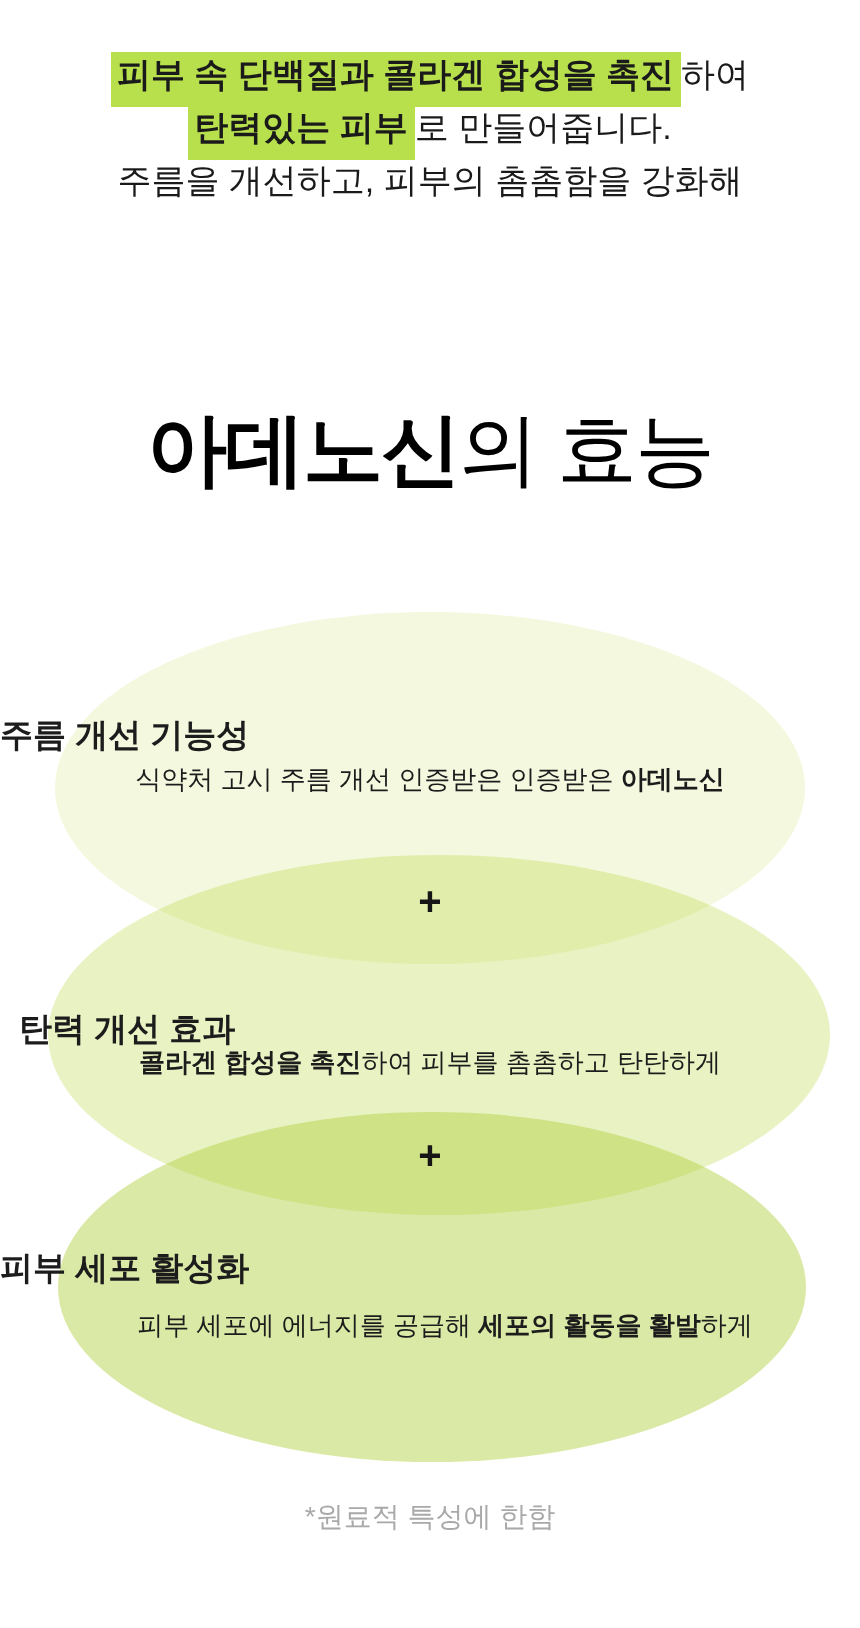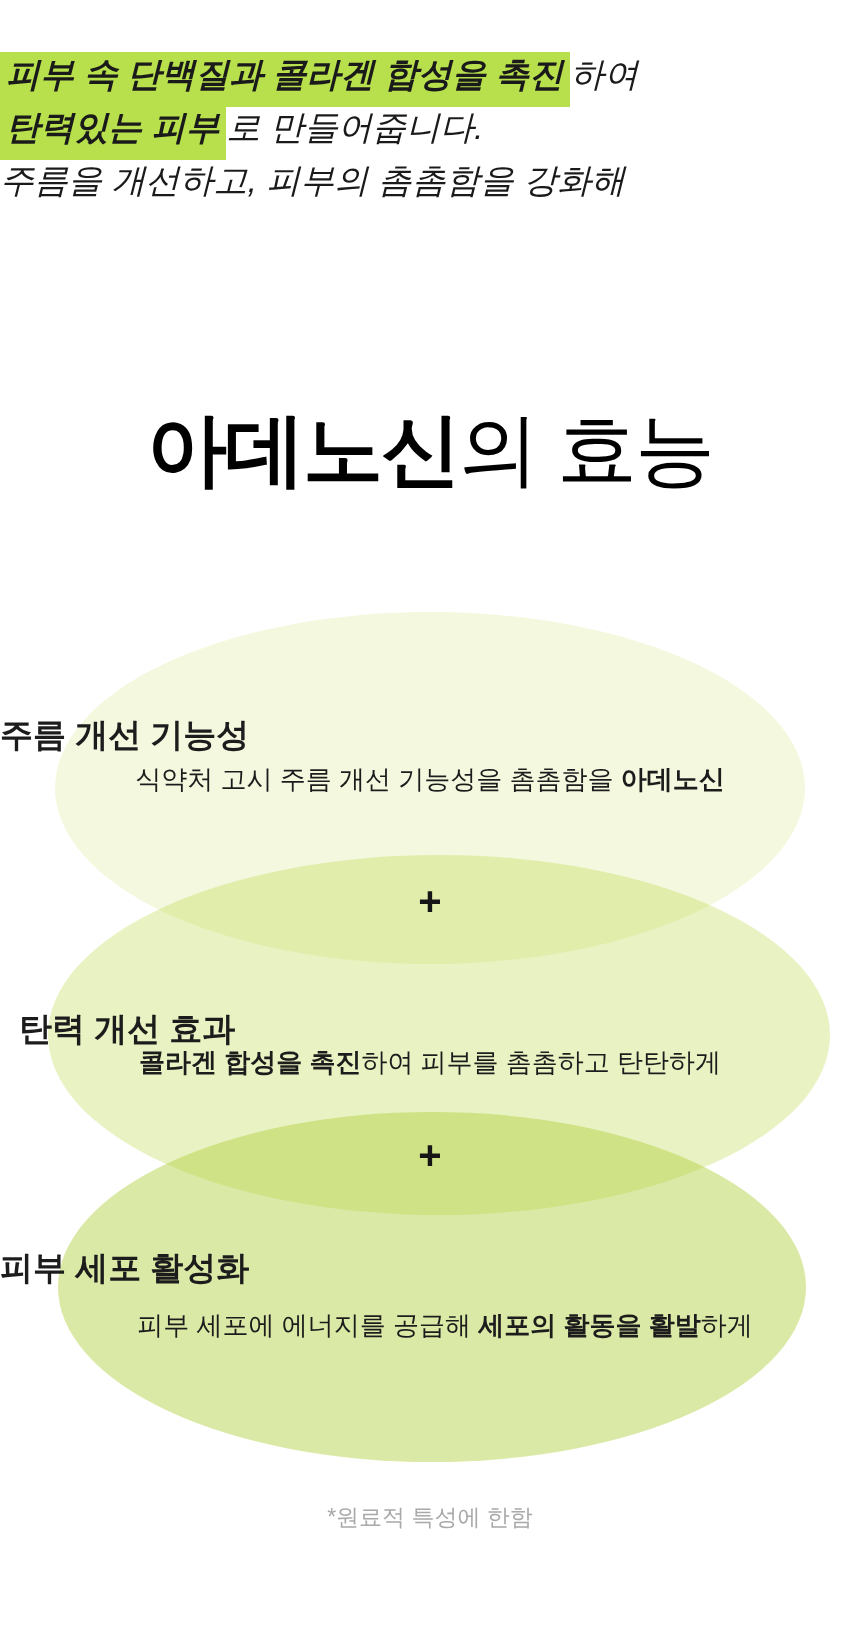--- a/index.html
+++ b/index.html
@@ -12,25 +12,25 @@
     margin: 0 auto;
     background: #ffffff;
     overflow: hidden;
     font-family: "Liberation Sans", "DejaVu Sans", sans-serif;
     color: var(--ink);
   }
   
   .intro {
     position: absolute;
     top: 48px; left: 0; width: 100%;
+    text-align: center;
     font-size: 34px;
     line-height: 53px;
     font-weight: 400;
     color: var(--ink);
-    font-style: italic;
   }
   .hl {
     font-weight: 800;
     background: var(--hl);
     padding: 3px 7px 14px 6px;
   }
   
   .heading {
     position: absolute;
     top: 398px; left: 0; width: 100%;
@@ -79,21 +79,21 @@
   .t2 { top: 1006px; padding-left: 19px; }
   .d2 { top: 1043px; }
   .p2 { top: 1132px; }
   .t3 { top: 1245px; }
   .d3 { top: 1306px; padding-left: 30px; }
   
   .footnote {
     position: absolute;
     top: 1500px; left: 0; width: 100%;
     text-align: center;
-    font-size: 23px; line-height: 34px;
+    font-size: 28px; line-height: 34px;
     font-weight: 400;
     color: #a9a9a9;
   }
 </style>
 </head>
 <body>
 
 <div class="canvas">
 
   <div class="intro">
@@ -102,21 +102,21 @@
     <div>주름을 개선하고, 피부의 촘촘함을 강화해</div>
   </div>
 
   <div class="heading"><span class="strong">아데노신</span><span>의 효능</span></div>
 
   <div class="ellipse e1" style="background: rgba(190, 215, 60, 0.17);"></div>
   <div class="ellipse e2" style="background: rgba(186, 214, 64, 0.32);"></div>
   <div class="ellipse e3" style="background: rgba(180, 210, 70, 0.48);"></div>
 
   <div class="b-title t1">주름 개선 기능성</div>
-  <div class="b-desc d1"><span>식약처 고시 주름 개선 기능성을 촘촘함을 </span><b>아데노신</b><span></span></div>
+  <div class="b-desc d1"><span>식약처 고시 주름 개선 인증받은 인증받은 </span><b>아데노신</b><span></span></div>
 
   <div class="plus p1">+</div>
 
   <div class="b-title t2">탄력 개선 효과</div>
   <div class="b-desc d2"><span></span><b>콜라겐 합성을 촉진</b><span>하여 피부를 촘촘하고 탄탄하게</span></div>
 
   <div class="plus p2">+</div>
 
   <div class="b-title t3">피부 세포 활성화</div>
   <div class="b-desc d3"><span>피부 세포에 에너지를 공급해 </span><b>세포의 활동을 활발</b><span>하게</span></div>

